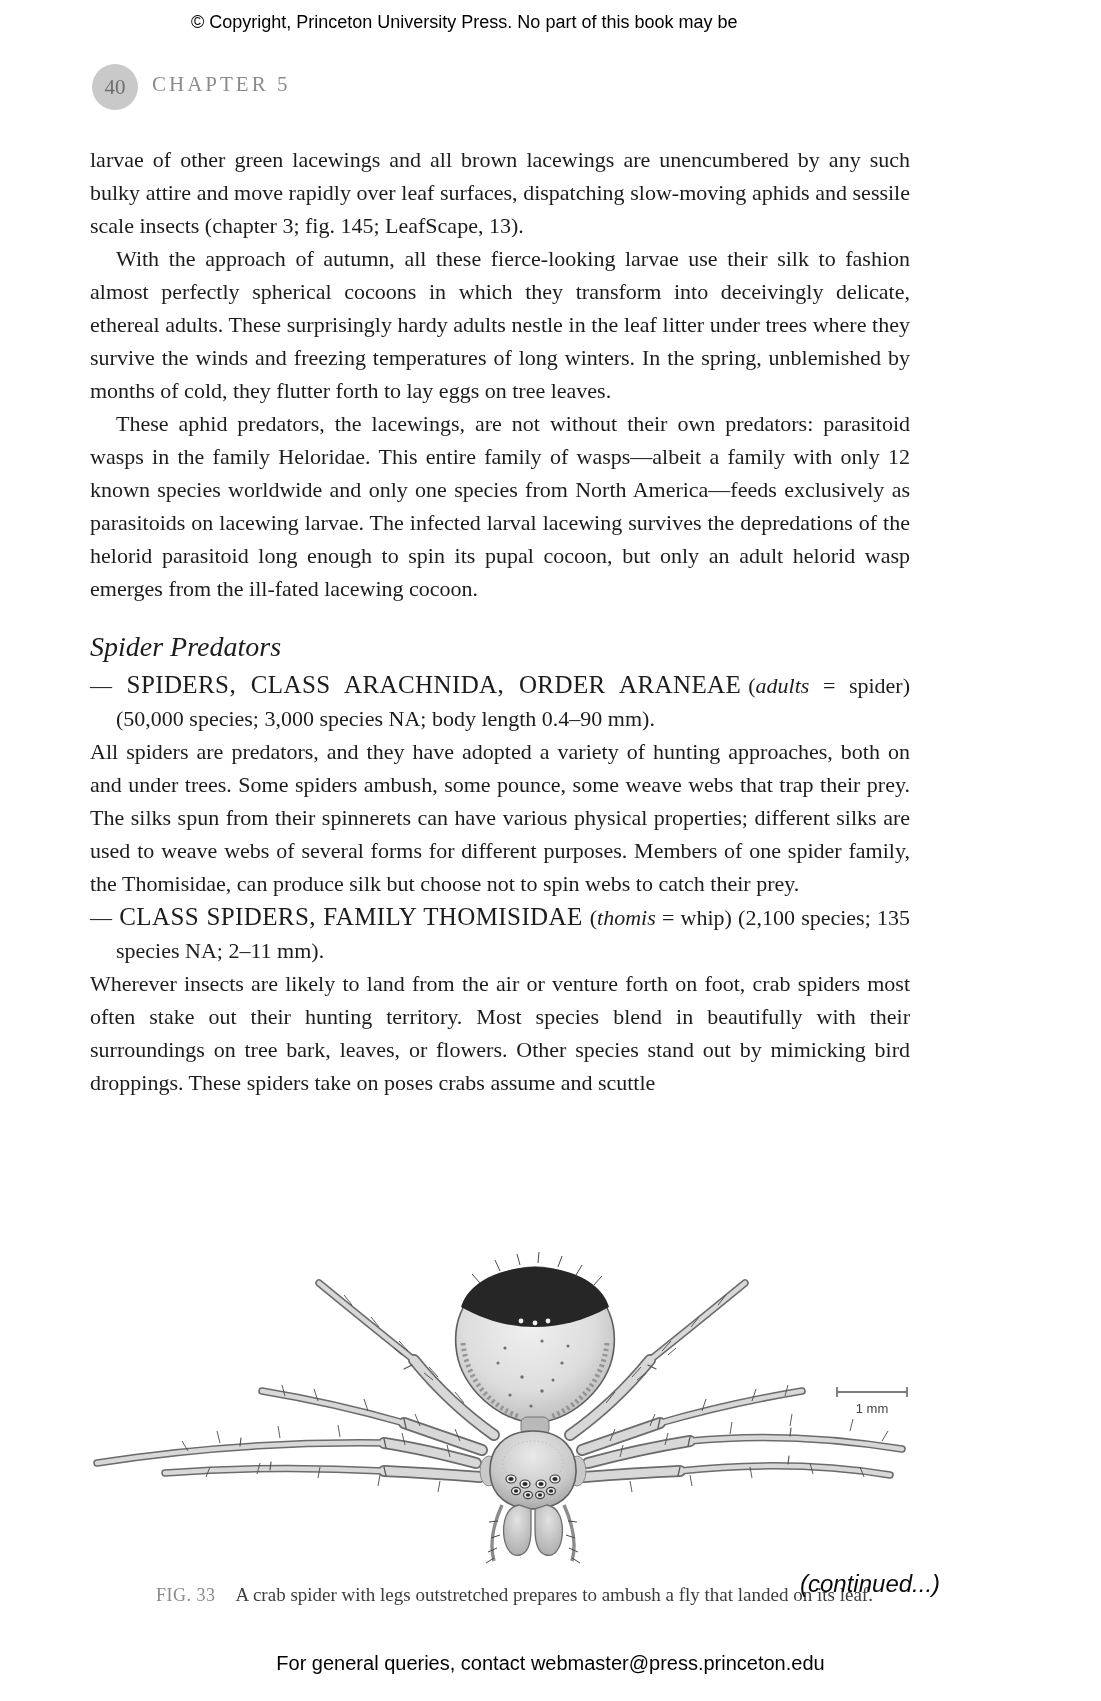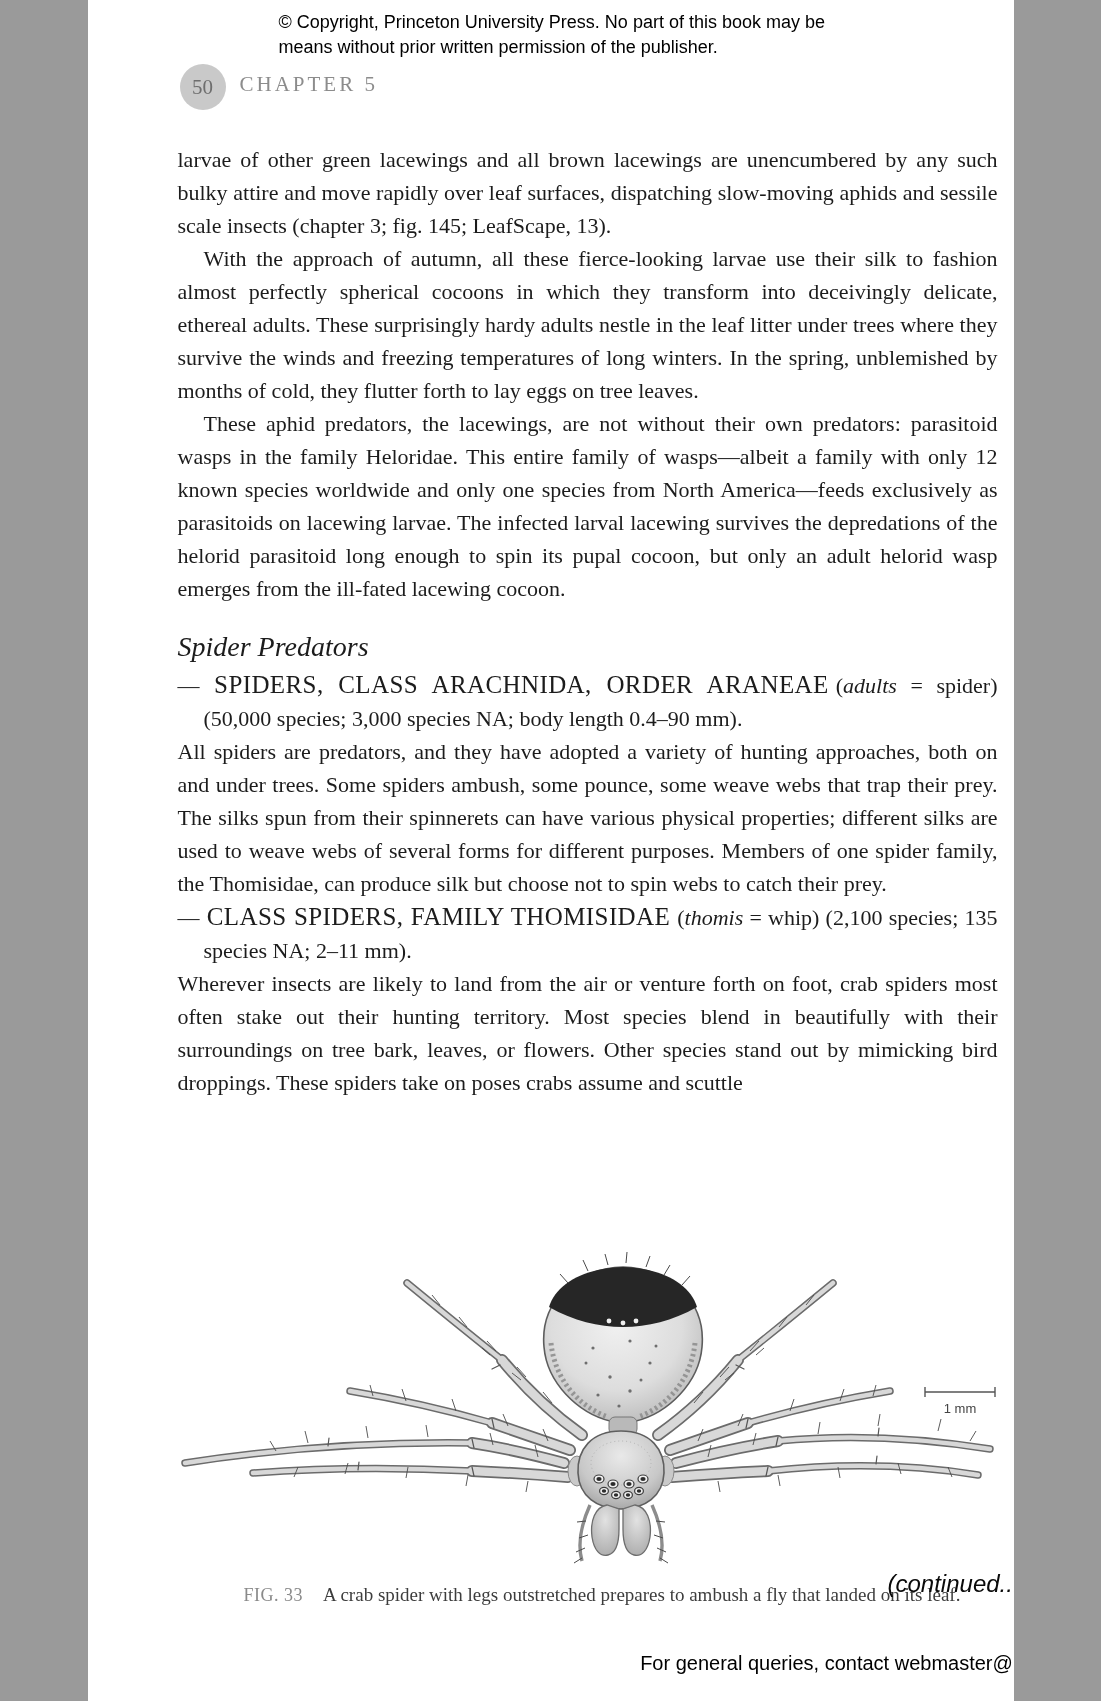--- a/index.html
+++ b/index.html
@@ -1,17 +1,17 @@
 <!DOCTYPE html>
 <html><head>
 <meta charset="utf-8">
 <style>
   html,body { margin:0; padding:0; background:#9a9a9a; }
   .page {
-    position:relative; width:926px; height:1701px; margin:0 auto;
+    position:relative; width:1101px; height:1701px; margin:0 auto;
     background:#ffffff; overflow:hidden;
     font-family:"Liberation Serif", serif; color:#1c1c1c;
   }
   
   .copyright {
     position:absolute; left:191px; top:10px; width:660px;
     font-family:"Liberation Sans", sans-serif;
     font-size:18px; line-height:25px; color:#000;
   }
   
@@ -49,36 +49,35 @@
     text-align:left;
   }
   .fig-label { color:#8a8a8a; font-size:18px; letter-spacing:0.5px; margin-right:20px; }
   .continued-note {
     position:absolute; left:800px; top:1570px; width:180px;
     font-family:"Liberation Sans", sans-serif; font-style:italic;
     font-size:24px; color:#0a0a0a; text-align:left;
   }
   
   .footer {
-    position:absolute; left:0; top:1652px; width:1101px; text-align:right;
+    position:absolute; left:0; top:1652px; width:1101px; text-align:center;
     font-family:"Liberation Sans", sans-serif; font-size:20px; color:#000;
   }
 </style>
 </head>
 <body>
 
 <div class="page">
 
   <div class="copyright">
     <div>© Copyright, Princeton University Press. No part of this book may be</div>
-    <div>means without prior written permission of the publisher.</div>
   </div>
 
   <div class="pagenum-circle">
-    <span>50</span>
+    <span>40</span>
   </div>
   <div class="chapter-head">CHAPTER 5</div>
 
   <div class="column">
     <p class="para">larvae of other green lacewings and all brown lacewings are unencumbered by any such bulky attire and move rapidly over leaf surfaces, dispatching slow-moving aphids and sessile scale insects (chapter 3; fig. 145; LeafScape, 13).</p>
     <p class="para indent">With the approach of autumn, all these fierce-looking larvae use their silk to fashion almost perfectly spherical cocoons in which they transform into deceivingly delicate, ethereal adults. These surprisingly hardy adults nestle in the leaf litter under trees where they survive the winds and freezing temperatures of long winters. In the spring, unblemished by months of cold, they flutter forth to lay eggs on tree leaves.</p>
     <p class="para indent">These aphid predators, the lacewings, are not without their own predators: parasitoid wasps in the family Heloridae. This entire family of wasps—albeit a family with only 12 known species worldwide and only one species from North America—feeds exclusively as parasitoids on lacewing larvae. The infected larval lacewing survives the depredations of the helorid parasitoid long enough to spin its pupal cocoon, but only an adult helorid wasp emerges from the ill-fated lacewing cocoon.</p>
 
     <h2 class="sect-heading">Spider Predators</h2>
 

